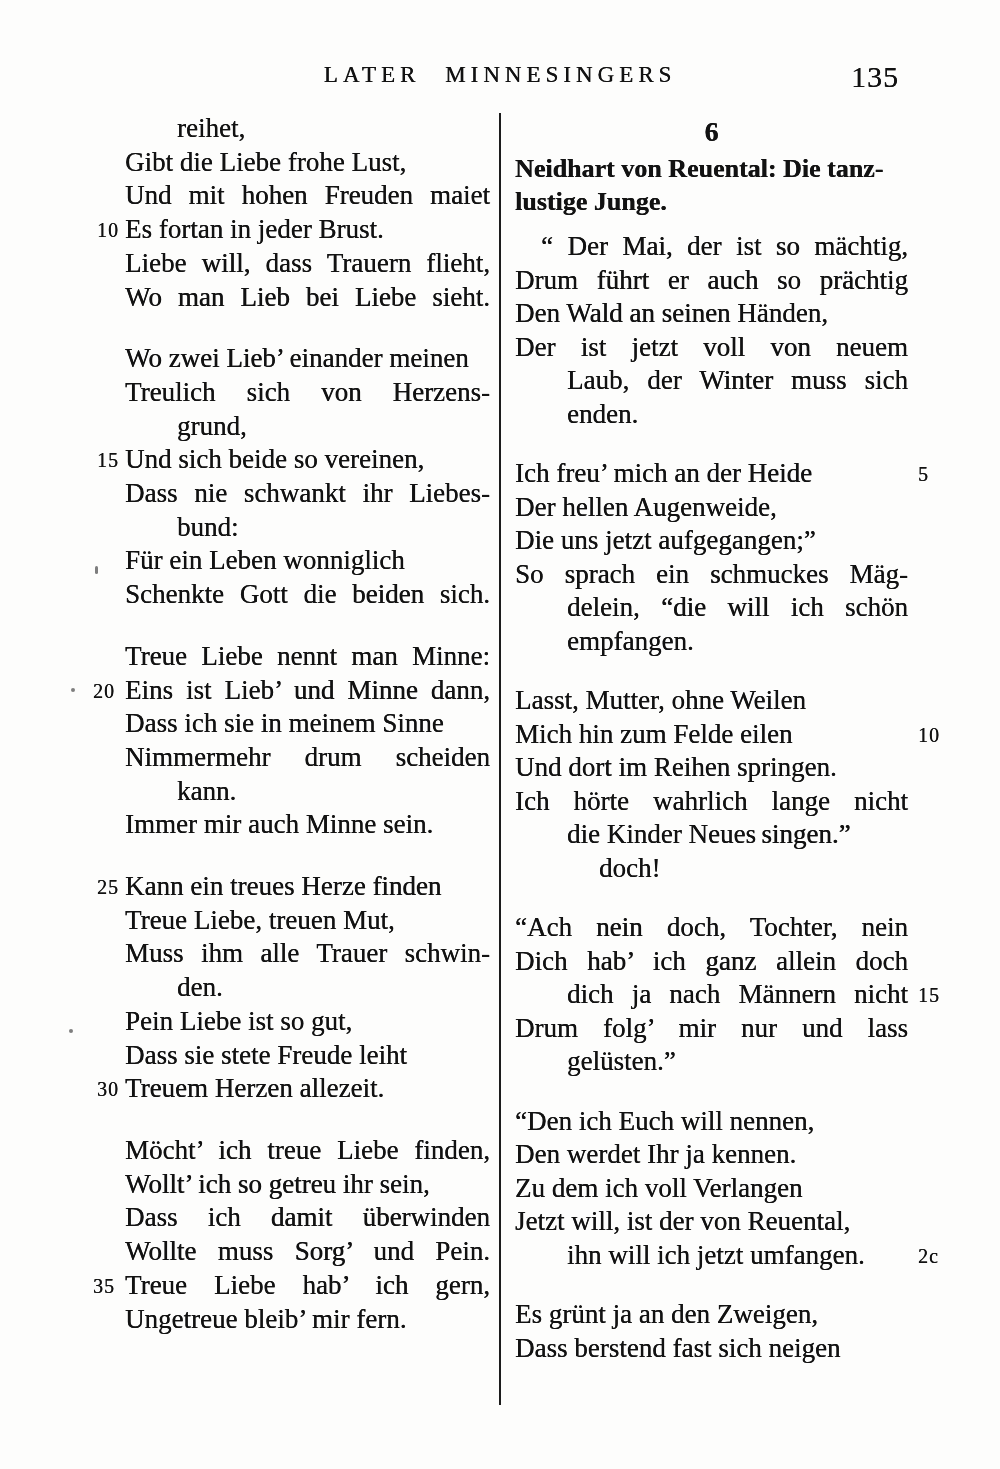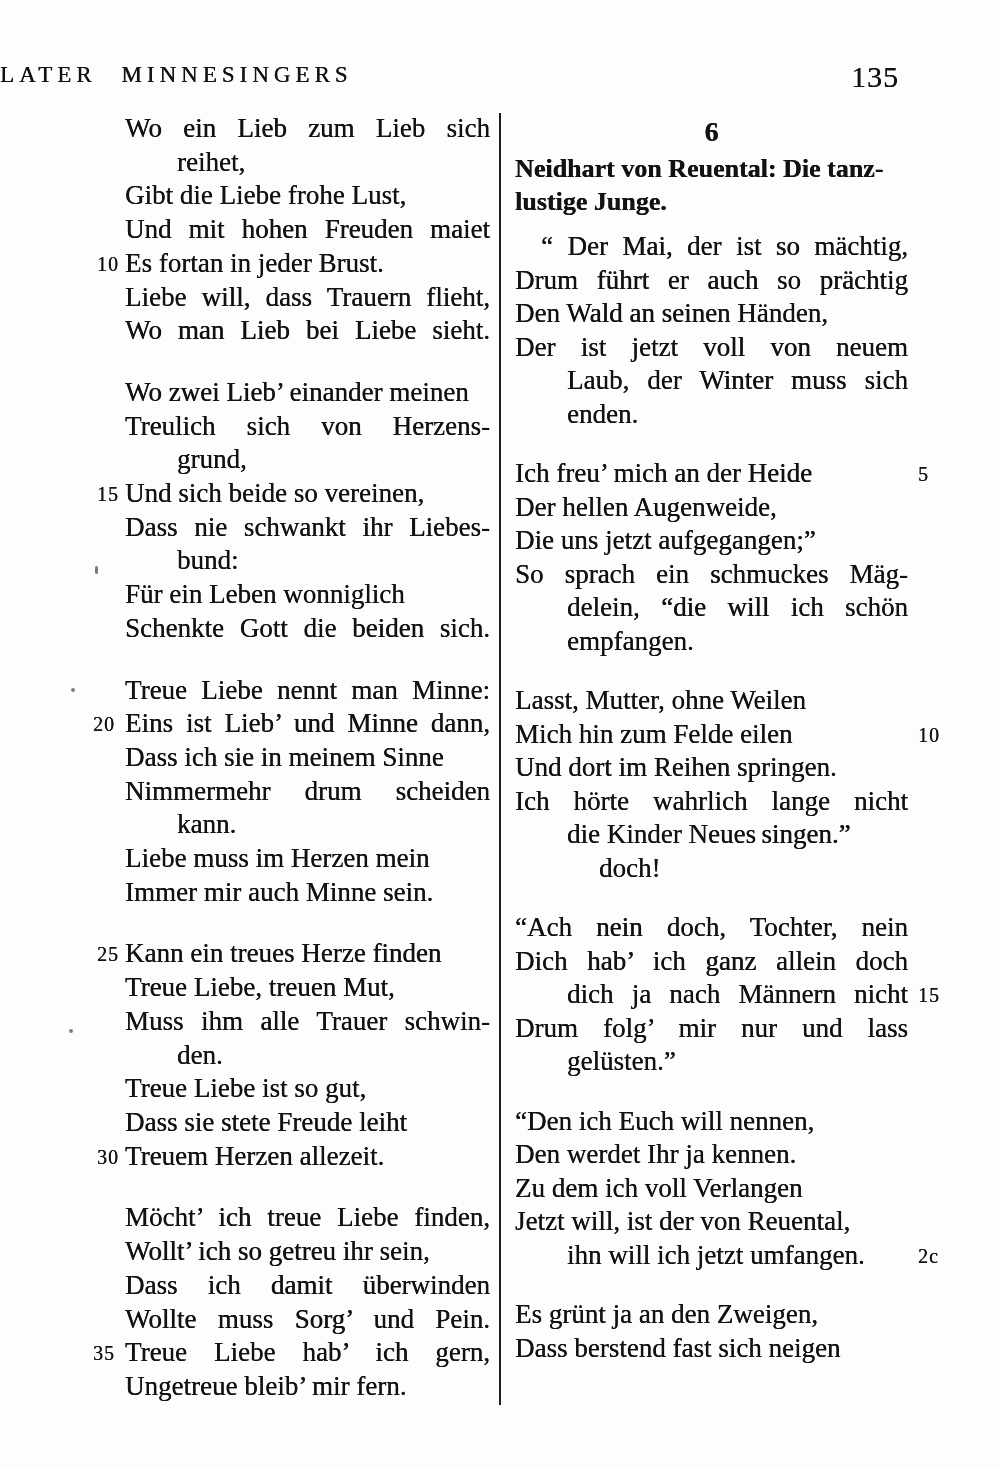--- a/index.html
+++ b/index.html
@@ -8,20 +8,21 @@
     width:1000px;height:1469px;
     background:#fdfdfc;
     font-family:"Liberation Serif","DejaVu Serif",serif;
     color:#121212;
     overflow:hidden;
     text-shadow:0.35px 0 0 currentColor; 
   }
   
   #running-head{
     position:absolute;top:62px;left:0;width:1000px;
+    text-align:center;
     font-size:23px;letter-spacing:5px;word-spacing:14px;
   }
   #page-number{
     position:absolute;top:60px;left:840px;width:70px;
     font-size:30px;letter-spacing:1px;text-align:center;
   }
   
   #column-divider{
     position:absolute;left:499px;top:113px;width:2px;height:1292px;
     background:#1c1c1c;
@@ -68,47 +69,45 @@
 
 <div id="page">
 
   <div id="running-head">LATER MINNESINGERS</div>
 
   <div id="page-number">135</div>
 
   <div id="column-divider"></div>
 
   <div id="left-column" class="poemcol">
-      <div class="pline just"><span>Wo ein Lieb zum Lieb sich</span></div>
       <div class="pline ind1"><span>reihet,</span></div>
       <div class="pline"><span>Gibt die Liebe frohe Lust,</span></div>
       <div class="pline just"><span>Und mit hohen Freuden maiet</span></div>
       <div class="pline"><span class="lnum nleft">10</span><span>Es fortan in jeder Brust.</span></div>
       <div class="pline just"><span>Liebe will, dass Trauern flieht,</span></div>
       <div class="pline just"><span>Wo man Lieb bei Liebe sieht.</span></div>
       <div class="pline stgap"><span>Wo zwei Lieb’ einander meinen</span></div>
       <div class="pline just"><span>Treulich sich von Herzens-</span></div>
       <div class="pline ind1"><span>grund,</span></div>
       <div class="pline"><span class="lnum nleft">15</span><span>Und sich beide so vereinen,</span></div>
       <div class="pline just"><span>Dass nie schwankt ihr Liebes-</span></div>
       <div class="pline ind1"><span>bund:</span></div>
       <div class="pline"><span>Für ein Leben wonniglich</span></div>
       <div class="pline just"><span>Schenkte Gott die beiden sich.</span></div>
       <div class="pline just stgap"><span>Treue Liebe nennt man Minne:</span></div>
       <div class="pline just"><span class="lnum nleft">20</span><span>Eins ist Lieb’ und Minne dann,</span></div>
       <div class="pline"><span>Dass ich sie in meinem Sinne</span></div>
       <div class="pline just"><span>Nimmermehr drum scheiden</span></div>
       <div class="pline ind1"><span>kann.</span></div>
-      <div class="pline"><span>Liebe muss im Herzen mein</span></div>
       <div class="pline"><span>Immer mir auch Minne sein.</span></div>
       <div class="pline stgap"><span class="lnum nleft">25</span><span>Kann ein treues Herze finden</span></div>
       <div class="pline"><span>Treue Liebe, treuen Mut,</span></div>
       <div class="pline just"><span>Muss ihm alle Trauer schwin-</span></div>
       <div class="pline ind1"><span>den.</span></div>
-      <div class="pline"><span>Treue Liebe ist so gut,</span></div>
+      <div class="pline"><span>Pein Liebe ist so gut,</span></div>
       <div class="pline"><span>Dass sie stete Freude leiht</span></div>
       <div class="pline"><span class="lnum nleft">30</span><span>Treuem Herzen allezeit.</span></div>
       <div class="pline just stgap"><span>Möcht’ ich treue Liebe finden,</span></div>
       <div class="pline"><span>Wollt’ ich so getreu ihr sein,</span></div>
       <div class="pline just"><span>Dass ich damit überwinden</span></div>
       <div class="pline just"><span>Wollte muss Sorg’ und Pein.</span></div>
       <div class="pline just"><span class="lnum nleft">35</span><span>Treue Liebe hab’ ich gern,</span></div>
       <div class="pline"><span>Ungetreue bleib’ mir fern.</span></div>
     </div>
 

